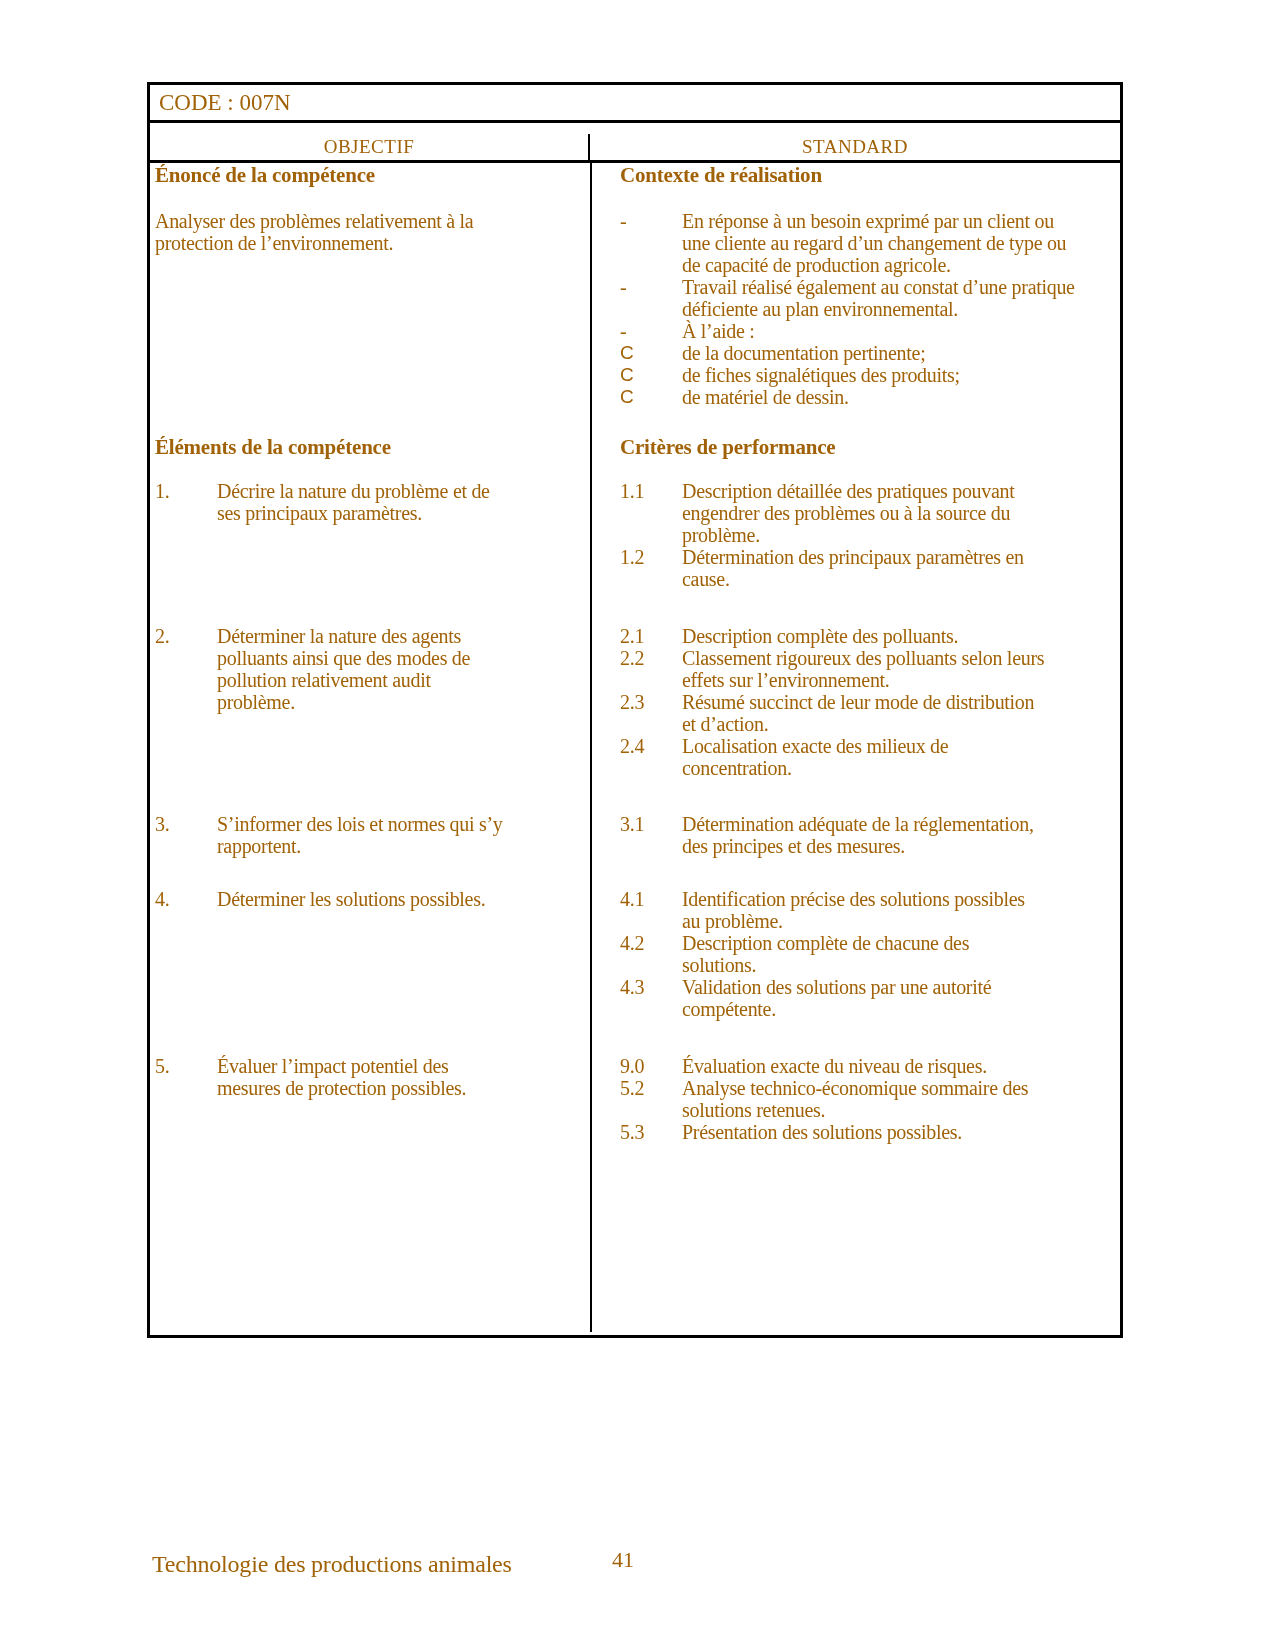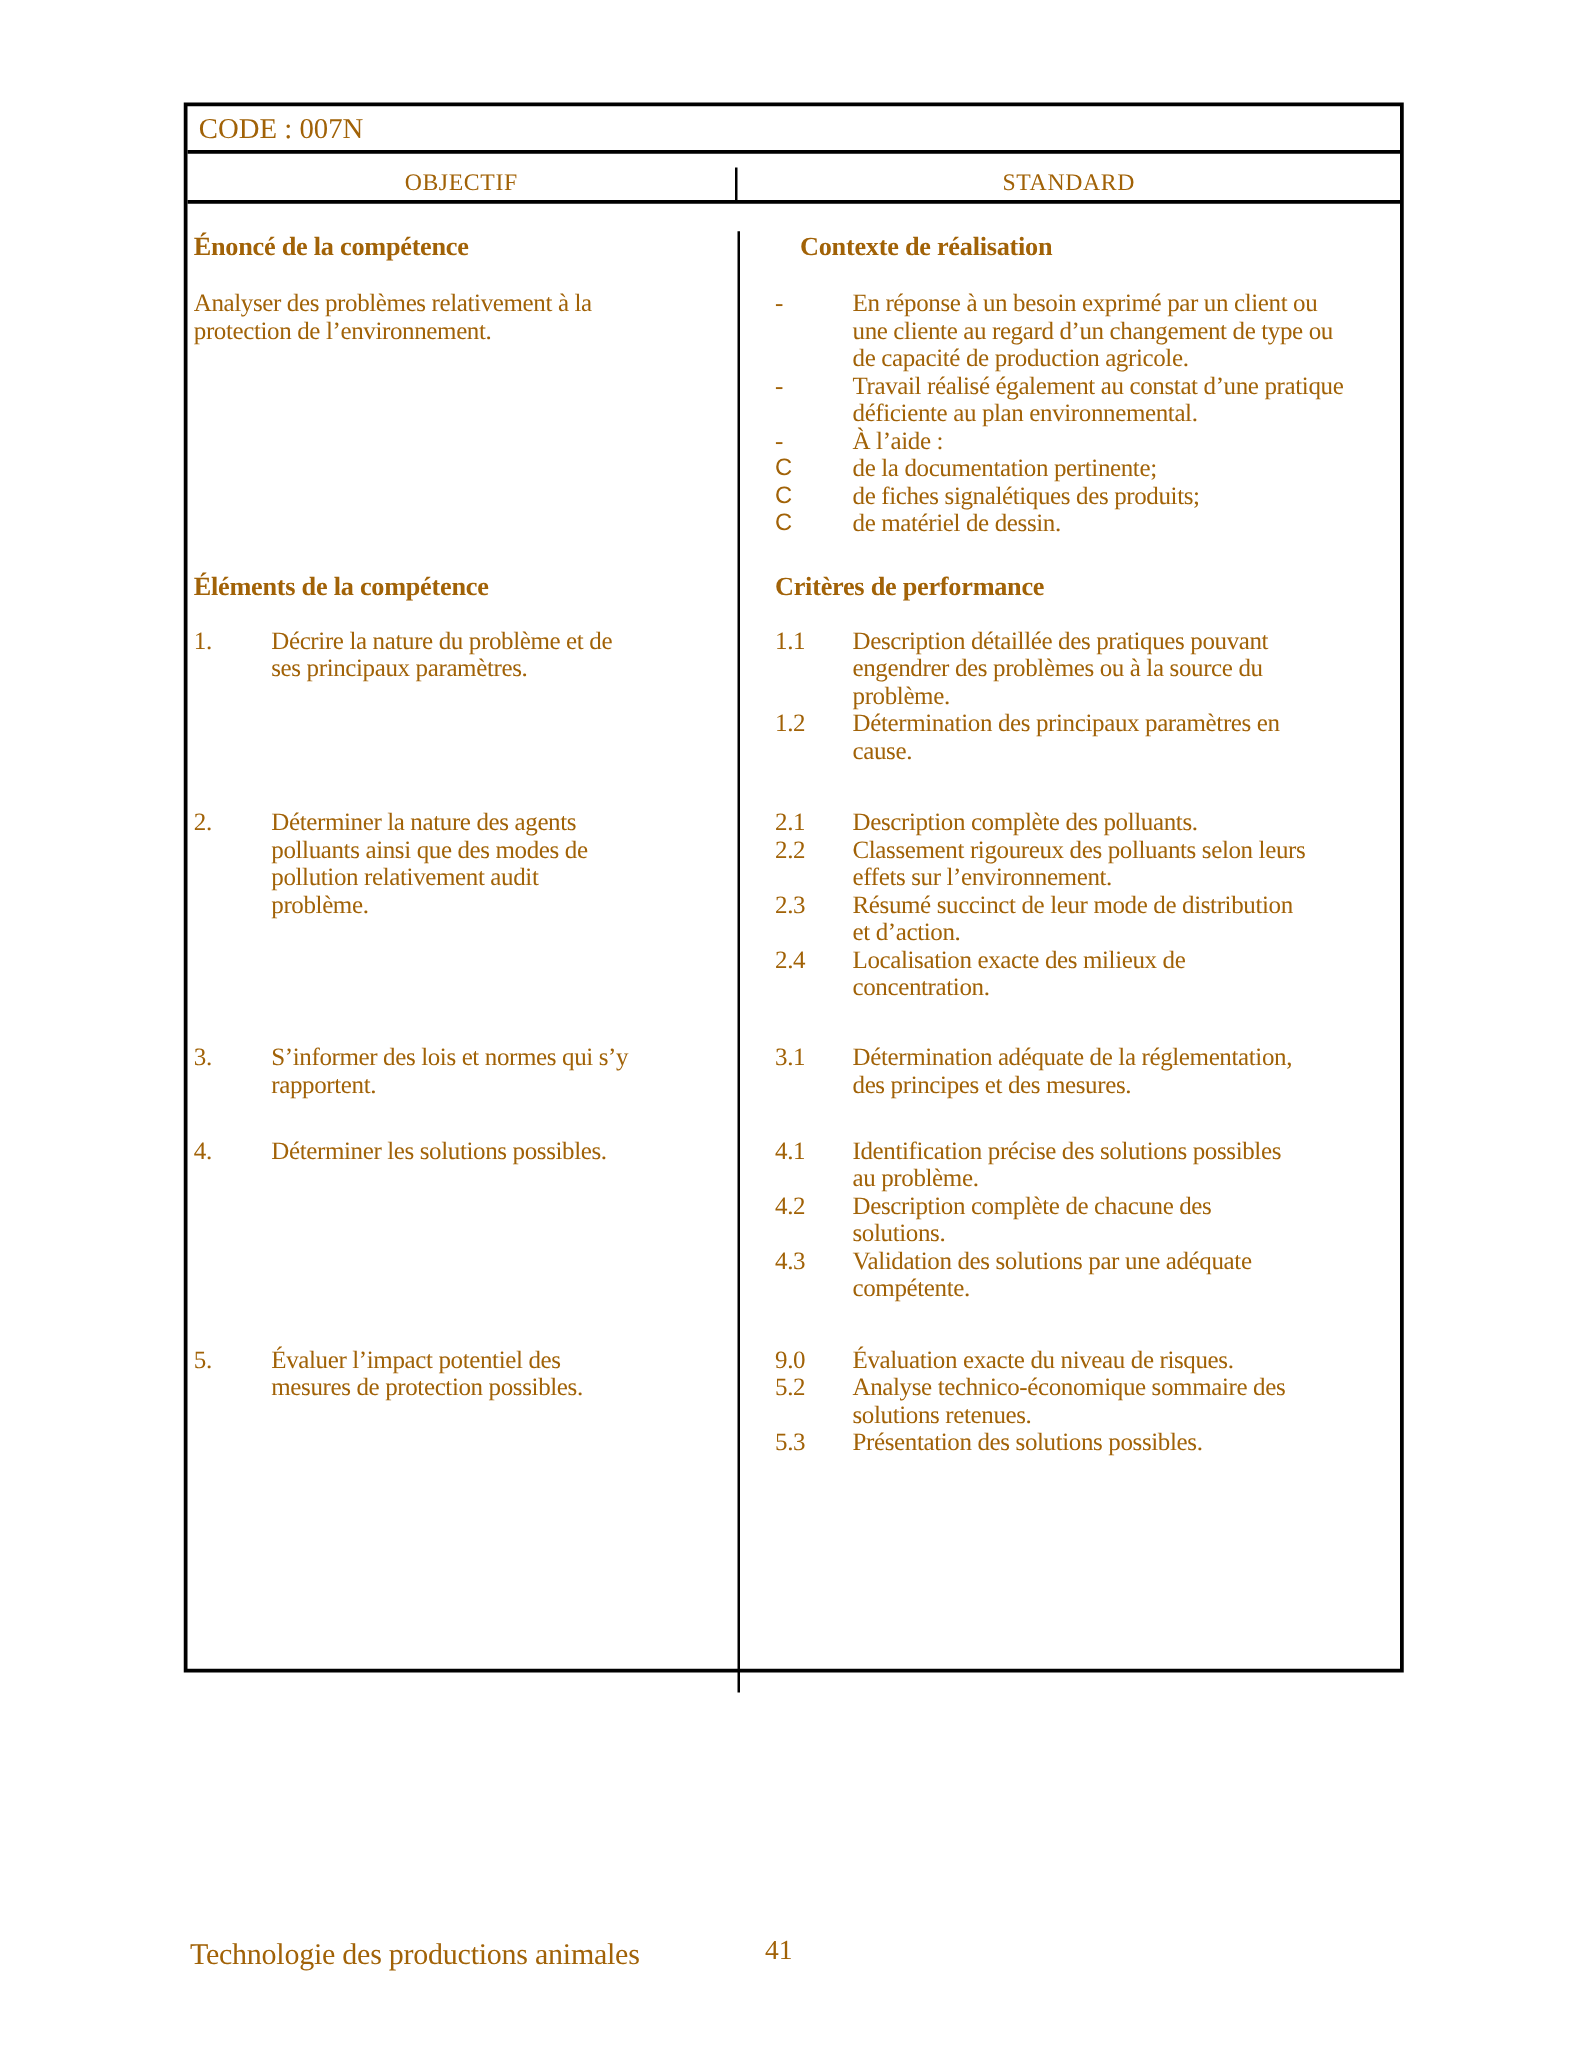--- a/index.html
+++ b/index.html
@@ -42,21 +42,21 @@
     letter-spacing:-0.3px;
   }
   .vdivider {
     position:absolute; left:440px; top:0; bottom:0;
     width:2px; background:#000;
   }
   .brow { display:flex; }
   .cl { width:442px; padding-left:5px; padding-right:8px; }
   .cr { flex:1; padding-left:28px; padding-right:6px; }
   .hd { font-weight:bold; font-size:21px; line-height:24px; letter-spacing:-0.2px; }
-  .mt-h1 { margin-top:22px;gap:20px; }
+  .mt-h1 { margin-top:0; }
   .mt-p  { margin-top:23px; }
   .mt-h2 { margin-top:27px; }
   .mt-g1 { margin-top:21px; }
   .mt-g2 { margin-top:35px; }
   .mt-g3 { margin-top:34px; }
   .mt-g4 { margin-top:31px; }
   .mt-g5 { margin-top:35px; }
   .item { display:flex; align-items:flex-start; }
   .inum { width:62px; flex-shrink:0; }
   .itext { white-space:pre-line; }
@@ -224,21 +224,21 @@
             <span class="itext">Identification précise des solutions possibles
 au problème.</span>
           </div>
           <div class="item">
             <span class="inum">4.2</span>
             <span class="itext">Description complète de chacune des
 solutions.</span>
           </div>
           <div class="item">
             <span class="inum">4.3</span>
-            <span class="itext">Validation des solutions par une adéquate
+            <span class="itext">Validation des solutions par une autorité
 compétente.</span>
           </div>
         </div>
       </div>
 
       <div class="brow mt-g5">
         <div class="cl">
           <div class="item">
             <span class="inum">5.</span>
             <span class="itext">Évaluer l’impact potentiel des

